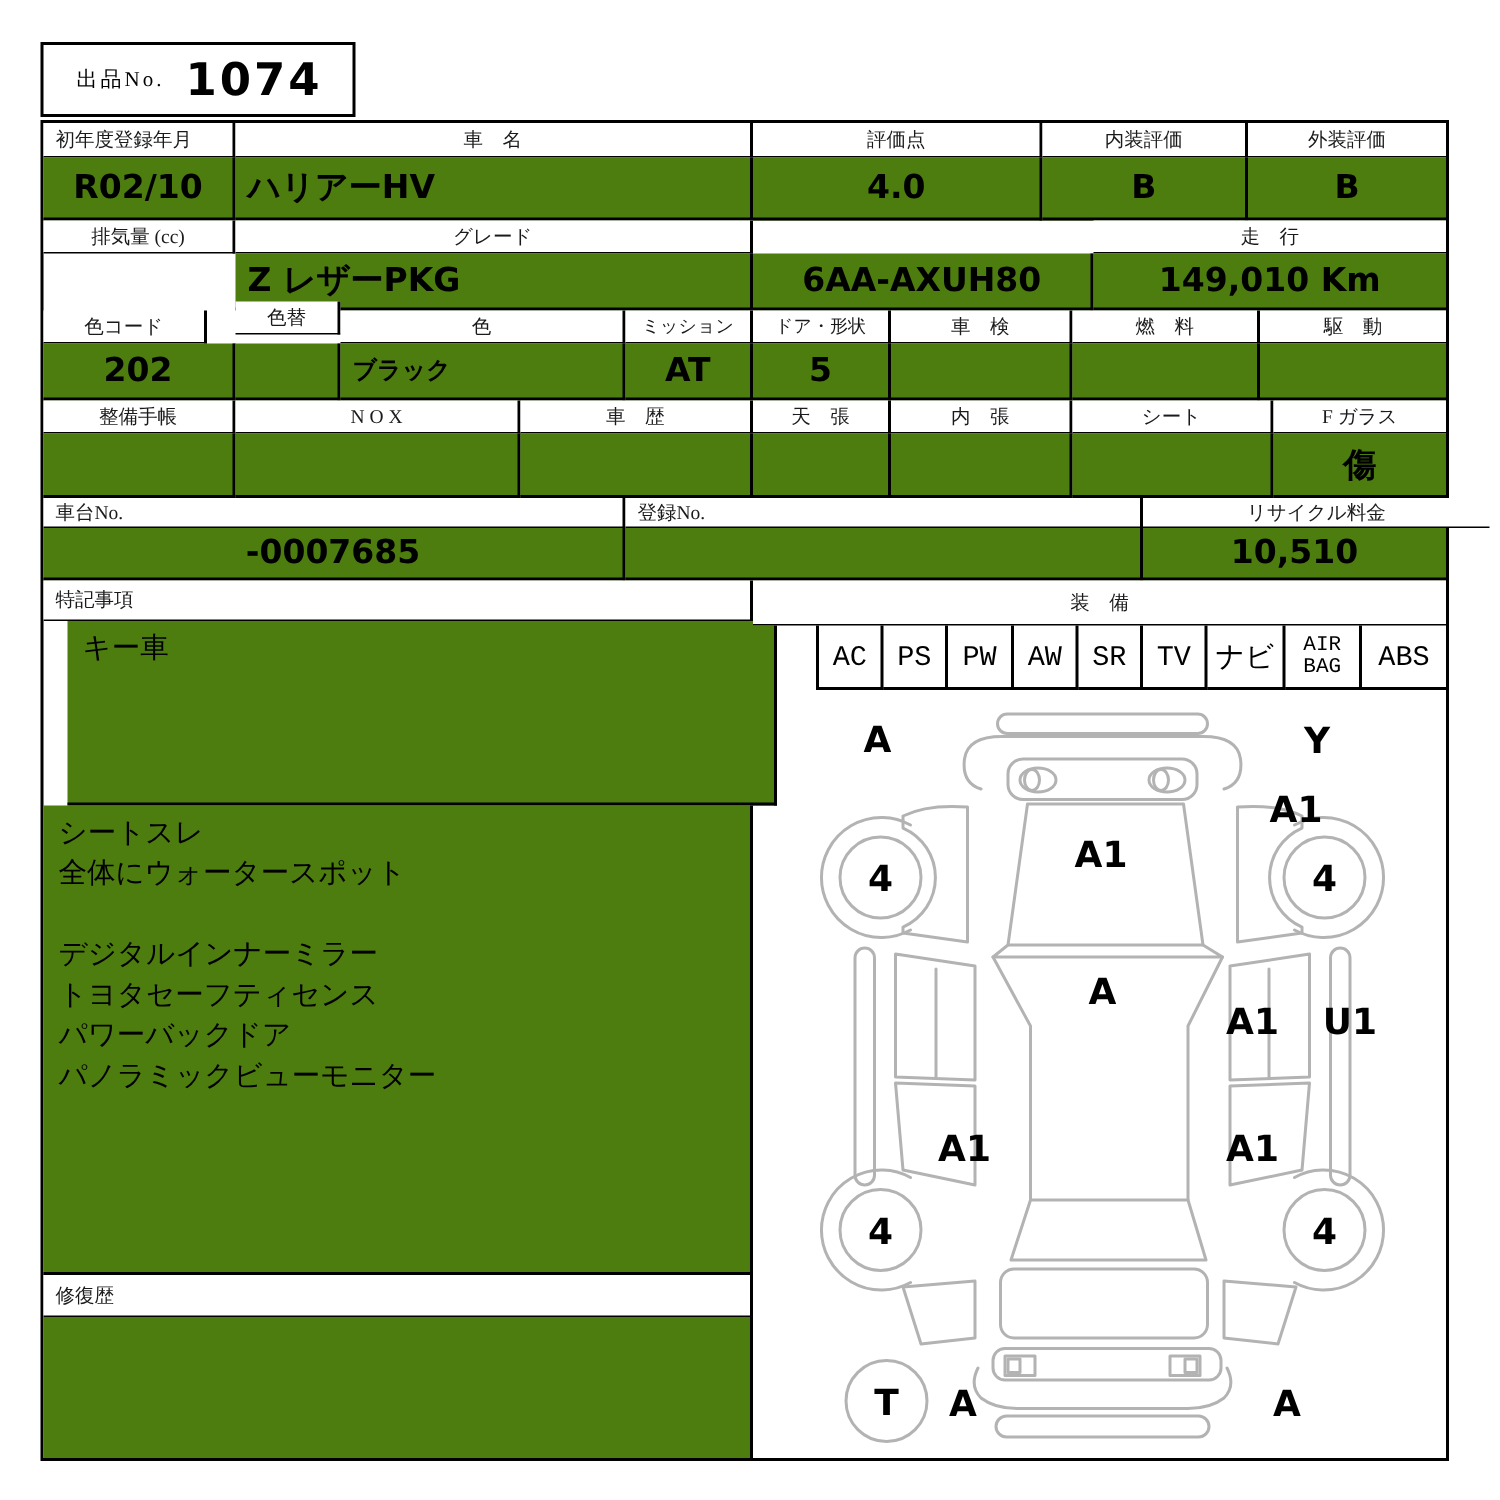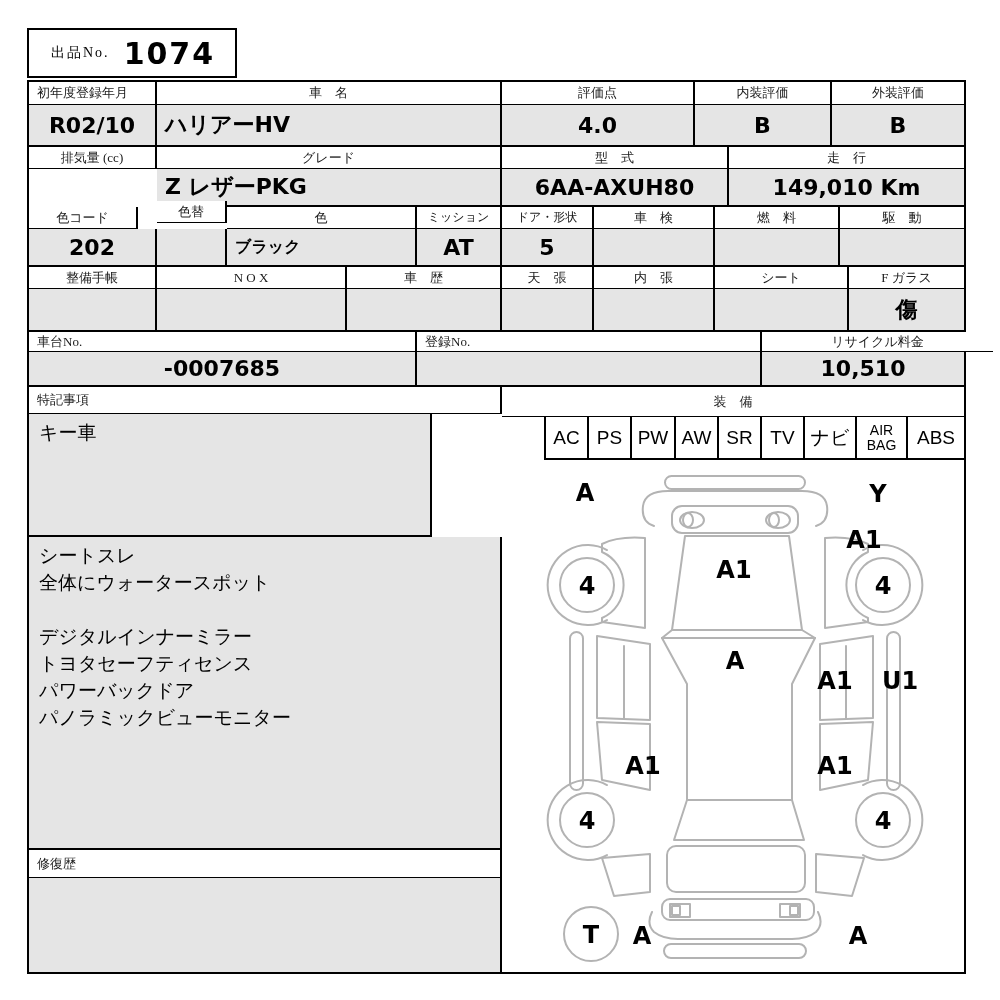--- a/index.html
+++ b/index.html
@@ -20,36 +20,36 @@
     border:2px solid #000; background:#fff; box-sizing:content-box;
   }
   .cell { position:absolute; box-sizing:border-box; display:flex; align-items:center; justify-content:center; overflow:hidden; }
   .h {
     font-family:"Liberation Serif","DejaVu Serif",serif; font-size:13px; color:#1a1a1a;
     border-right:2px solid #000; border-bottom:1px solid #000; background:#fff;
   }
   .h.small { font-size:12px; }
   .v {
     font-family:"DejaVu Sans","Liberation Sans",sans-serif; font-weight:bold; font-size:22px;
-    border-right:2px solid #000; border-bottom:2px solid #000; background:#e5e5e5;
+    border-right:2px solid #000; border-bottom:2px solid #000; background:#4d7c0f;
   }
   .v.fs19 { font-size:16px; }
   .al { justify-content:flex-start; padding-left:8px; }
   .nr { border-right:none; }
   .nb { border-bottom:none; }
   .note-body {
     font-weight:normal; font-size:19px; line-height:27px;
     align-items:flex-start; justify-content:flex-start; padding:5px 10px;
     white-space:pre-line; text-align:left;
   }
   .equip-row { position:absolute; left:473px; top:335px; width:462px; height:43px; display:flex; }
   .ecell {
     box-sizing:border-box; height:43px; border-right:2px solid #000; border-bottom:2px solid #000;
     display:flex; align-items:center; justify-content:center;
-    font-size:19px; font-family:Liberation Sans, sans-serif;
+    font-size:19px; font-family:Liberation Mono, monospace;
   }
   .ecell.first { border-bottom:none; }
   .ecell.last { border-right:none; }
   .ecell.airbag { font-size:14px; line-height:15px; white-space:pre-line; text-align:center; }
   .diagram { position:absolute; left:473px; top:378px; width:462px; height:512px; }
   .diagram svg { display:block; }
   .dmg {
     font-family:"DejaVu Sans","Liberation Sans",sans-serif; font-weight:bold;
     font-size:24px; fill:#000; text-anchor:middle;
   }
@@ -73,21 +73,20 @@
     <div class="cell h nr" style="left:803px;top:0;width:132px;height:23px">外装評価</div>
 
     <div class="cell v" style="left:0;top:23px;width:128px;height:42px">R02/10</div>
     <div class="cell v al" style="left:128px;top:23px;width:345px;height:42px">ハリアーHV</div>
     <div class="cell v" style="left:473px;top:23px;width:193px;height:42px">4.0</div>
     <div class="cell v" style="left:666px;top:23px;width:137px;height:42px">B</div>
     <div class="cell v nr" style="left:803px;top:23px;width:132px;height:42px">B</div>
 
     <div class="cell h" style="left:0;top:65px;width:128px;height:22px">排気量 (cc)</div>
     <div class="cell h" style="left:128px;top:65px;width:345px;height:22px">グレード</div>
-    <div class="cell h" style="left:473px;top:65px;width:227px;height:22px">型　式</div>
     <div class="cell h nr" style="left:700px;top:65px;width:235px;height:22px">走　行</div>
 
     <div class="cell v al" style="left:128px;top:87px;width:345px;height:38px">Z レザーPKG</div>
     <div class="cell v" style="left:473px;top:87px;width:227px;height:38px">6AA-AXUH80</div>
     <div class="cell v nr" style="left:700px;top:87px;width:235px;height:38px">149,010 Km</div>
 
     <div class="cell h" style="left:0;top:125px;width:109px;height:22px">色コード</div>
     <div class="cell h" style="left:128px;top:119px;width:70px;height:22px">色替</div>
     <div class="cell h" style="left:198px;top:125px;width:190px;height:22px">色</div>
     <div class="cell h small" style="left:388px;top:125px;width:85px;height:22px">ミッション</div>
@@ -123,21 +122,21 @@
 
     <div class="cell h al" style="left:0;top:250px;width:388px;height:20px">車台No.</div>
     <div class="cell h al" style="left:388px;top:250px;width:345px;height:20px">登録No.</div>
     <div class="cell h nr" style="left:733px;top:250px;width:231px;height:20px">リサイクル料金</div>
 
     <div class="cell v" style="left:0;top:270px;width:388px;height:35px">-0007685</div>
     <div class="cell v" style="left:388px;top:270px;width:345px;height:35px"></div>
     <div class="cell v nr" style="left:733px;top:270px;width:202px;height:35px">10,510</div>
 
     <div class="cell h al" style="left:0;top:305px;width:473px;height:27px">特記事項</div>
-    <div class="cell v note-body" style="left:0;top:332px;width:403px;height:123px">キー車</div>
+    <div class="cell v note-body" style="left:16px;top:332px;width:473px;height:123px">キー車</div>
     <div class="cell v note-body" style="left:0;top:455px;width:473px;height:313px">シートスレ
 全体にウォータースポット
 
 デジタルインナーミラー
 トヨタセーフティセンス
 パワーバックドア
 パノラミックビューモニター</div>
     <div class="cell h al" style="left:0;top:768px;width:473px;height:28px">修復歴</div>
     <div class="cell v note-body nb" style="left:0;top:796px;width:473px;height:94px"></div>
 

